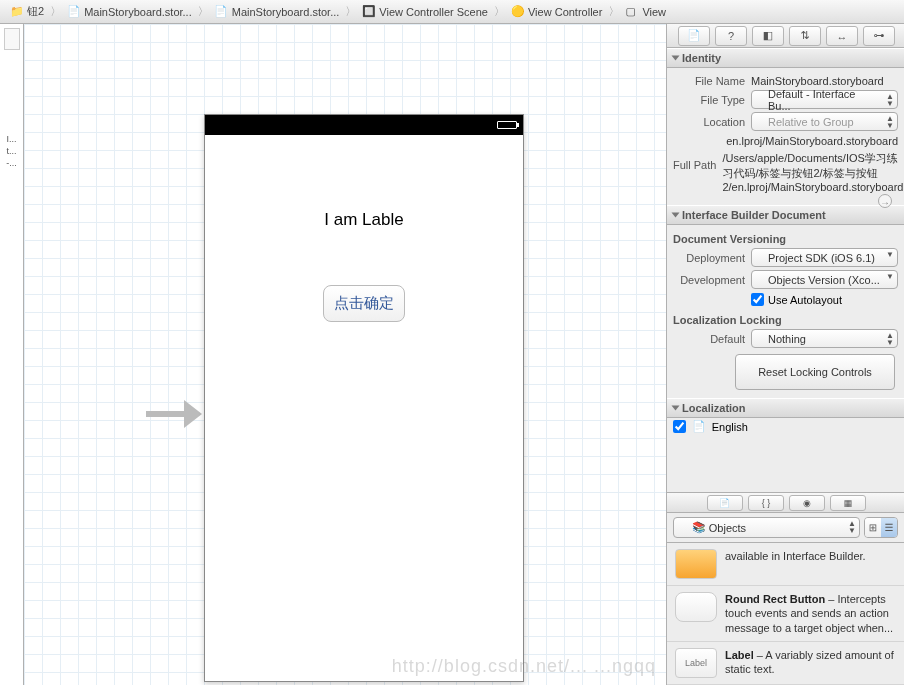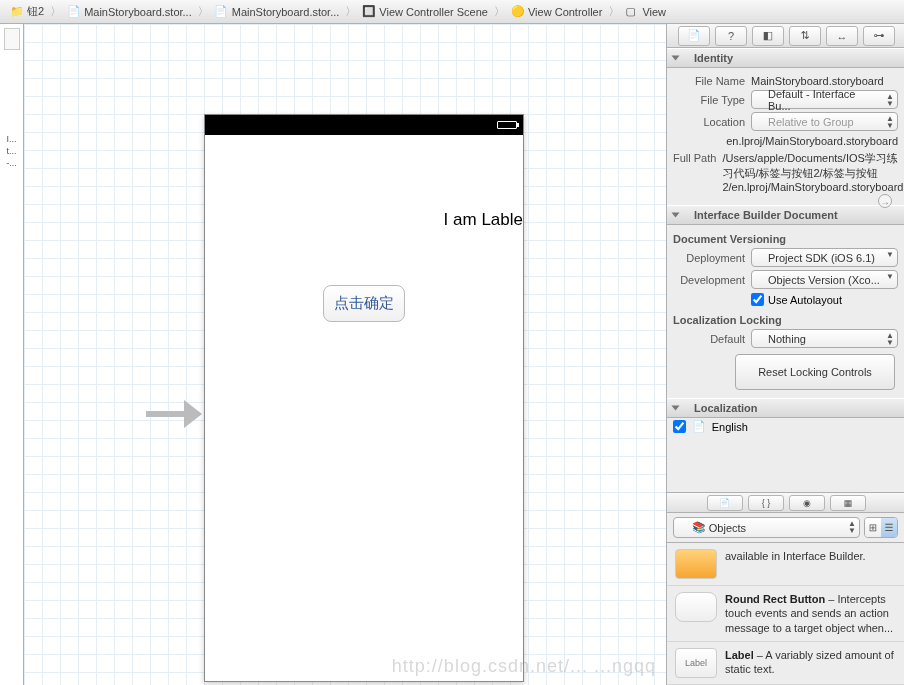--- a/index.html
+++ b/index.html
@@ -13,38 +13,38 @@
 .main { flex: 1; display: flex; overflow: hidden; }
 .outline { width: 24px; background: #fff; border-right: 1px solid #b0b0b0; display:flex; flex-direction:column; align-items:center; padding-top:4px; gap:2px; }
 .outline .thumb { width:16px; height:22px; border:1px solid #ccc; background:#f8f8f8; }
 .outline .txt { font-size:9px; color:#555; }
 .canvas-wrap { flex: 1; position: relative; overflow: hidden; background: #fff; }
 .canvas-grid { position:absolute; inset:0; background-image: linear-gradient(#e5eef5 1px, transparent 1px), linear-gradient(90deg,#e5eef5 1px, transparent 1px); background-size: 18px 18px; }
 .device { position:absolute; left:180px; top:90px; width:320px; height:568px; background:#fff; border:1px solid #888; box-shadow: 0 2px 6px rgba(0,0,0,0.2); }
 .device .status { height:20px; background:#000; display:flex; align-items:center; justify-content:flex-end; padding:0 6px; }
 .device .batt { width:20px; height:8px; border:1px solid #fff; border-radius:1px; position:relative;}
 .device .batt:after{content:"";position:absolute;right:-3px;top:1px;width:2px;height:4px;background:#fff;}
-.device .lbl { text-align:right; margin-top:75px; font-size:17px; font-family: Helvetica, Arial; color:#000; }
+.device .lbl { text-align:center; margin-top:75px; font-size:17px; font-family: Helvetica, Arial; color:#000; }
 .device .btn { display:block; margin:55px auto 0; padding:8px 10px; border:1px solid #bbb; border-radius:8px; background:linear-gradient(#fff,#f0f0f0); color:#33589a; font-size:15px; font-family: Liberation Mono, monospace; cursor:pointer; }
 .arrow { position:absolute; left:120px; top:370px; }
 .arrow svg { width:60px; height:40px; }
 .inspector { width:238px; background:#ededed; border-left:1px solid #b0b0b0; display:flex; flex-direction:column; overflow:hidden; }
 .insp-tabs { height:24px; background:linear-gradient(#f8f8f8,#e0e0e0); border-bottom:1px solid #b0b0b0; display:flex; align-items:center; justify-content:center; gap:3px; }
-.section-h { background:linear-gradient(#f0f0f0,#d8d8d8); border-top:1px solid #fff; border-bottom:1px solid #b0b0b0; padding:3px 6px; font-weight:bold; color:#555; display:flex; align-items:center; gap:16px; }
+.section-h { background:linear-gradient(#f0f0f0,#d8d8d8); border-top:1px solid #fff; border-bottom:1px solid #b0b0b0; padding:3px 6px; font-weight:bold; color:#555; display:flex; align-items:center; gap:4px; }
 .tri { display:inline-block; width:0; height:0; border-left:5px solid #777; border-top:4px solid transparent; border-bottom:4px solid transparent; transform:rotate(90deg); }
 .insp-body { padding:4px 6px 8px; }
 .row { display:flex; align-items:center; margin:3px 0; }
 .row .lab { width:72px; text-align:right; color:#555; margin-right:6px; white-space:nowrap; }
 .row .val { flex:1; color:#333; }
 .row .sel { flex:1; }
 select.mac, .mac-sel { width:100%; height:19px; border:1px solid #aaa; border-radius:4px; background:linear-gradient(#fff,#eee); font-size:11px; padding:0 16px; color:#333; position:relative; display:flex; align-items:center; }
 .mac-sel .arrows { position:absolute; right:3px; top:2px; font-size:8px; line-height:7px; color:#555; }
 .row .txt2l { flex:1; color:#333; font-size:11px; line-height:1.3; }
 .row.top { align-items:flex-start; }
-.row.top .lab { margin-top:1px;}
+.row.top .lab { margin-top:8px;}
 .subhead { font-weight:bold; color:#555; margin:4px 0 2px; }
 .chk { display:flex; align-items:center; gap:4px; margin-left:78px; margin-top:4px; }
 input[type=checkbox]{ width:13px; height:13px; }
 .btn-mac { display:block; width:160px; margin:6px 0 0 62px; height:36px; border:1px solid #aaa; border-radius:4px; background:linear-gradient(#fff,#e8e8e8); font-size:11px; color:#333; cursor:pointer; }
 .loc-row { display:flex; align-items:center; gap:6px; padding:2px 6px; }
 .lib { border-top:1px solid #b0b0b0; display:flex; flex-direction:column; }
 .lib-tabs { height:20px; background:linear-gradient(#f8f8f8,#e0e0e0); border-bottom:1px solid #b0b0b0; display:flex; align-items:center; justify-content:center; gap:3px; }
 .lib-tabs .tb-ic{ width:36px; height:16px; font-size:9px;}
 .lib-search { padding:4px 6px; border-bottom:1px solid #b0b0b0; display:flex; align-items:center; gap:4px; }
 .lib-search .mac-sel { flex:1; height:21px; }

